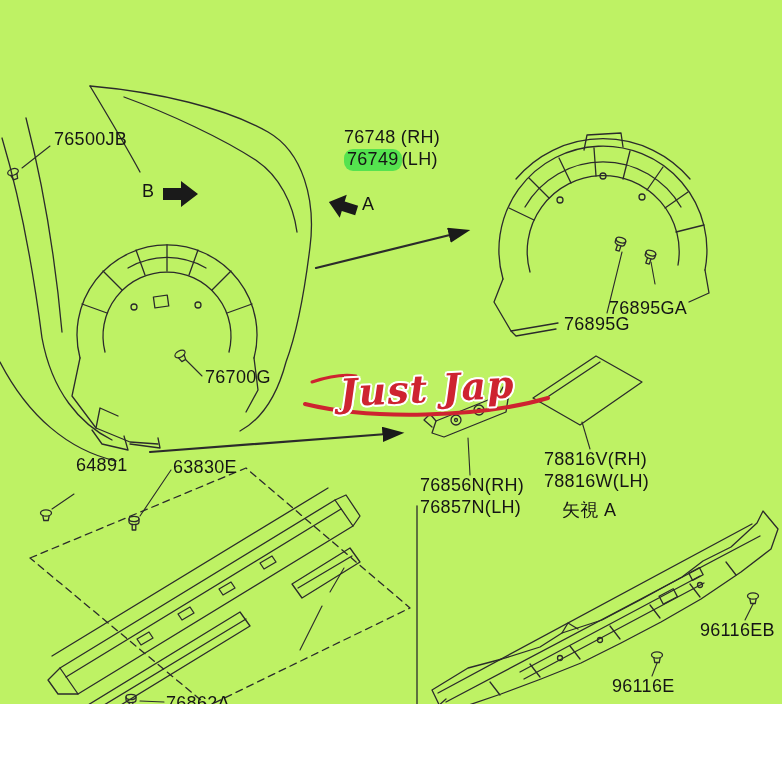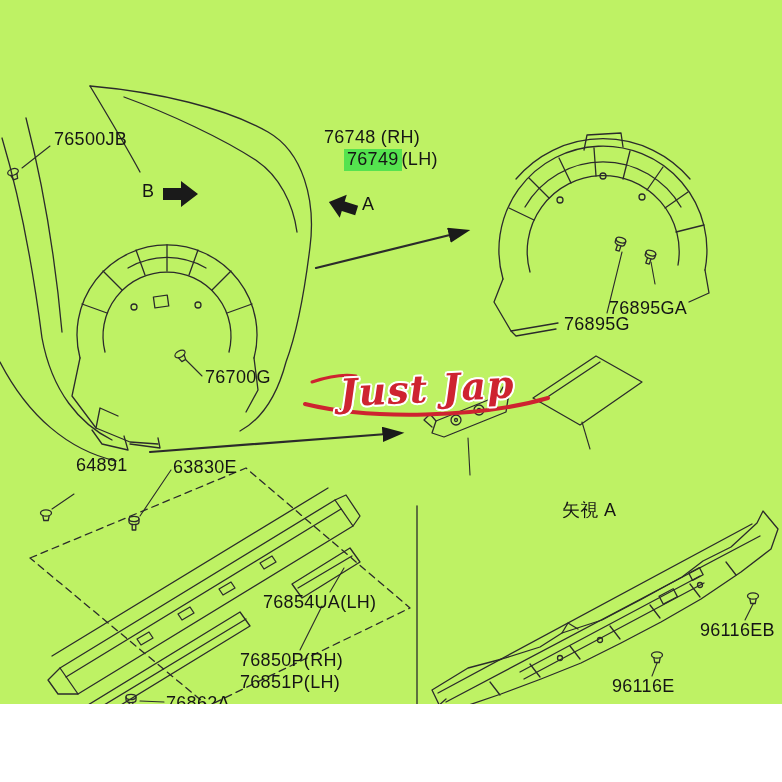--- a/index.html
+++ b/index.html
@@ -203,48 +203,51 @@
         <path d="M305,404 C370,420 480,418 548,398" stroke-width="4"></path>
         <path d="M312,382 C330,376 344,374 356,376" stroke-width="3"></path>
       </g>
     </g>
   </svg>
 
   <div class="lbl" style="left:54px;top:129px">76500JB</div>
 
   <div class="lbl" style="left:142px;top:181px">B</div>
 
-  <div class="lbl" style="left:324px;top:127px">76748 (RH)</div>
+  <div class="lbl" style="left:344px;top:127px">76748 (RH)</div>
 
   <div class="lbl" style="left:344px;top:149px">
-    <span class="hl" style="background: rgb(85, 227, 79);">76749</span><span>(LH)</span>
+    <span class="hl" style="background: rgb(85, 227, 79); border-radius: 9px;">76749</span><span>(LH)</span>
   </div>
 
   <div class="lbl" style="left:362px;top:194px">A</div>
 
   <div class="lbl" style="left:205px;top:367px">76700G</div>
 
   <div class="lbl" style="left:609px;top:298px">76895GA</div>
   <div class="lbl" style="left:564px;top:314px">76895G</div>
 
   <div class="lbl" style="left:173px;top:457px">63830E</div>
   <div class="lbl" style="left:76px;top:455px">64891</div>
 
-
+  <div class="lbl" style="left:420px;top:475px">
+    <span class="row">76856N(RH)</span>
+    <span class="row">76857N(LH)</span>
+  </div>
+
+  <div class="lbl" style="left:544px;top:449px">
+    <span class="row">78816V(RH)</span>
+    <span class="row">78816W(LH)</span>
+  </div>
 
   <div class="lbl" style="left:562px;top:500px">矢視 A</div>
 
   <div class="lbl" style="left:263px;top:592px">
-    <span class="row">76854UA(LH)</span>
-  </div>
-
-  <div class="lbl" style="left:240px;top:650px">
-    <span class="row">76850P(RH)</span>
-    <span class="row">76851P(LH)</span>
-  </div>
+  </div>
+
 
   <div class="lbl" style="left:166px;top:693px">76862A</div>
 
   <div class="lbl" style="left:700px;top:620px">96116EB</div>
   <div class="lbl" style="left:612px;top:676px">96116E</div>
 
   <div class="wm">
     <span style="color: rgb(206, 35, 48);">Just Jap</span>
   </div>
 

